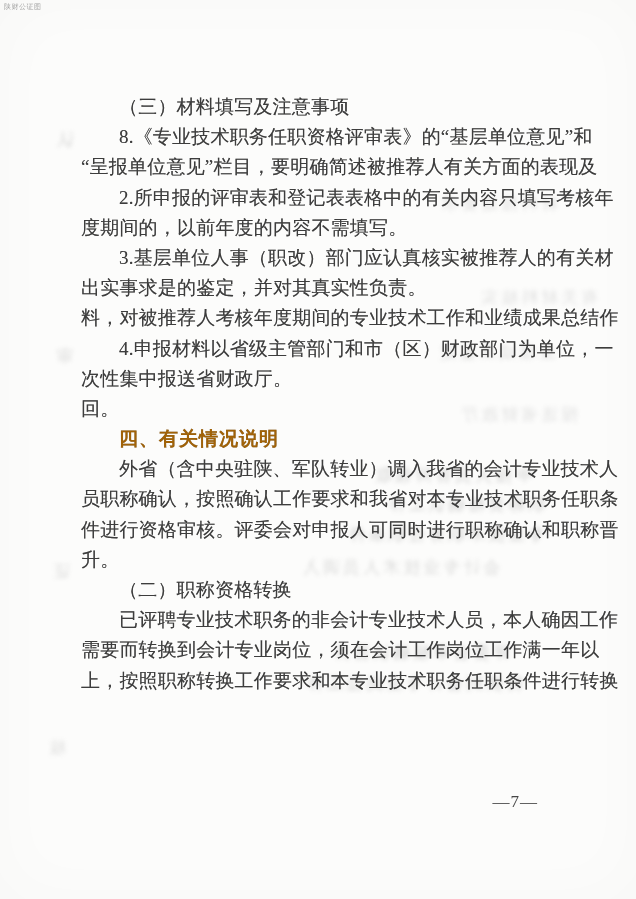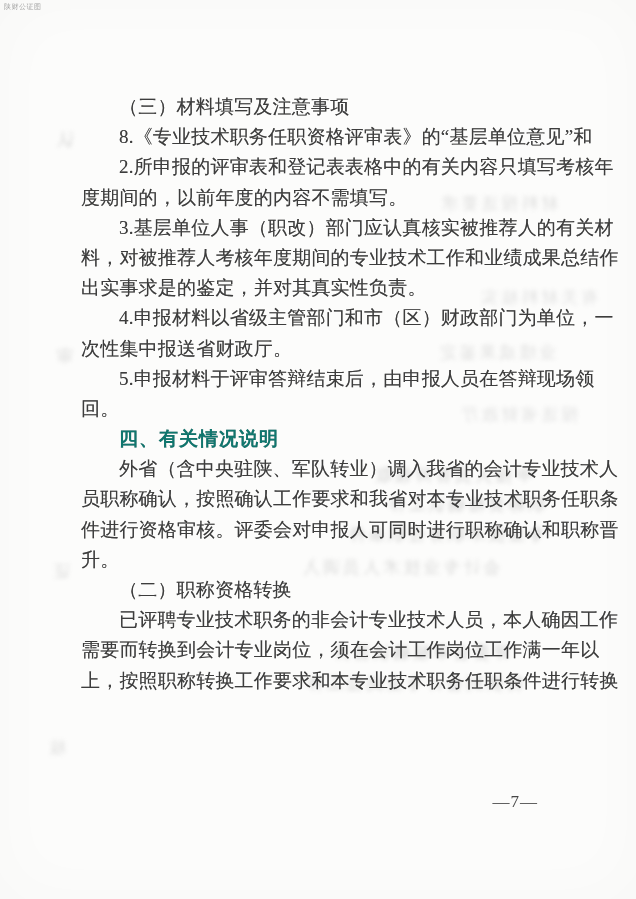--- a/index.html
+++ b/index.html
@@ -61,21 +61,21 @@
   .line.end {
     text-align: right;
     text-align-last: left;
   }
   .ind {
     text-indent: 2em;
   }
   .heading {
     font-family: "Liberation Sans", sans-serif;
     font-weight: bold;
-    color: #0f766e;
+    color: #a16207;
     letter-spacing: 1px;
   }
   .page-number {
     position: absolute;
     top: 791px;
     left: 0;
     width: 538px;
     text-align: right;
     font-size: 17px;
     line-height: 22px;
@@ -102,28 +102,28 @@
   <span class="bleed" style="top:641px; left:330px; opacity:0.40;">评委会审核确认晋升</span>
   <span class="bleed" style="top:672px; left:303px; opacity:0.38;">转换到会计专业岗位工作</span>
   <span class="bleed" style="top:128px; left:54px; opacity:0.34;">认</span>
   <span class="bleed" style="top:560px; left:50px; opacity:0.30;">证</span>
   <span class="bleed" style="top:345px; left:53px; opacity:0.30;">审</span>
   <span class="bleed" style="top:736px; left:46px; opacity:0.26;">核</span>
 
   <main class="content">
     <div class="line ind end">（三）材料填写及注意事项</div>
     <div class="line ind">8.《专业技术职务任职资格评审表》的“基层单位意见”和</div>
+    <div class="line">“呈报单位意见”栏目，要明确简述被推荐人有关方面的表现及</div>
     <div class="line ind">2.所申报的评审表和登记表表格中的有关内容只填写考核年</div>
     <div class="line end">度期间的，以前年度的内容不需填写。</div>
     <div class="line ind">3.基层单位人事（职改）部门应认真核实被推荐人的有关材</div>
+    <div class="line end">出实事求是的鉴定，并对其真实性负责。</div>
     <div class="line">料，对被推荐人考核年度期间的专业技术工作和业绩成果总结作</div>
-    <div class="line end">出实事求是的鉴定，并对其真实性负责。</div>
     <div class="line ind">4.申报材料以省级主管部门和市（区）财政部门为单位，一</div>
     <div class="line end">次性集中报送省财政厅。</div>
-    <div class="line ind">5.申报材料于评审答辩结束后，由申报人员在答辩现场领</div>
     <div class="line end">回。</div>
     <div class="line ind end heading">四、有关情况说明</div>
     <div class="line ind">外省（含中央驻陕、军队转业）调入我省的会计专业技术人</div>
     <div class="line">员职称确认，按照确认工作要求和我省对本专业技术职务任职条</div>
     <div class="line">件进行资格审核。评委会对申报人可同时进行职称确认和职称晋</div>
     <div class="line end">升。</div>
     <div class="line ind end">（二）职称资格转换</div>
     <div class="line ind">已评聘专业技术职务的非会计专业技术人员，本人确因工作</div>
     <div class="line">需要而转换到会计专业岗位，须在会计工作岗位工作满一年以</div>
     <div class="line">上，按照职称转换工作要求和本专业技术职务任职条件进行转换</div>

